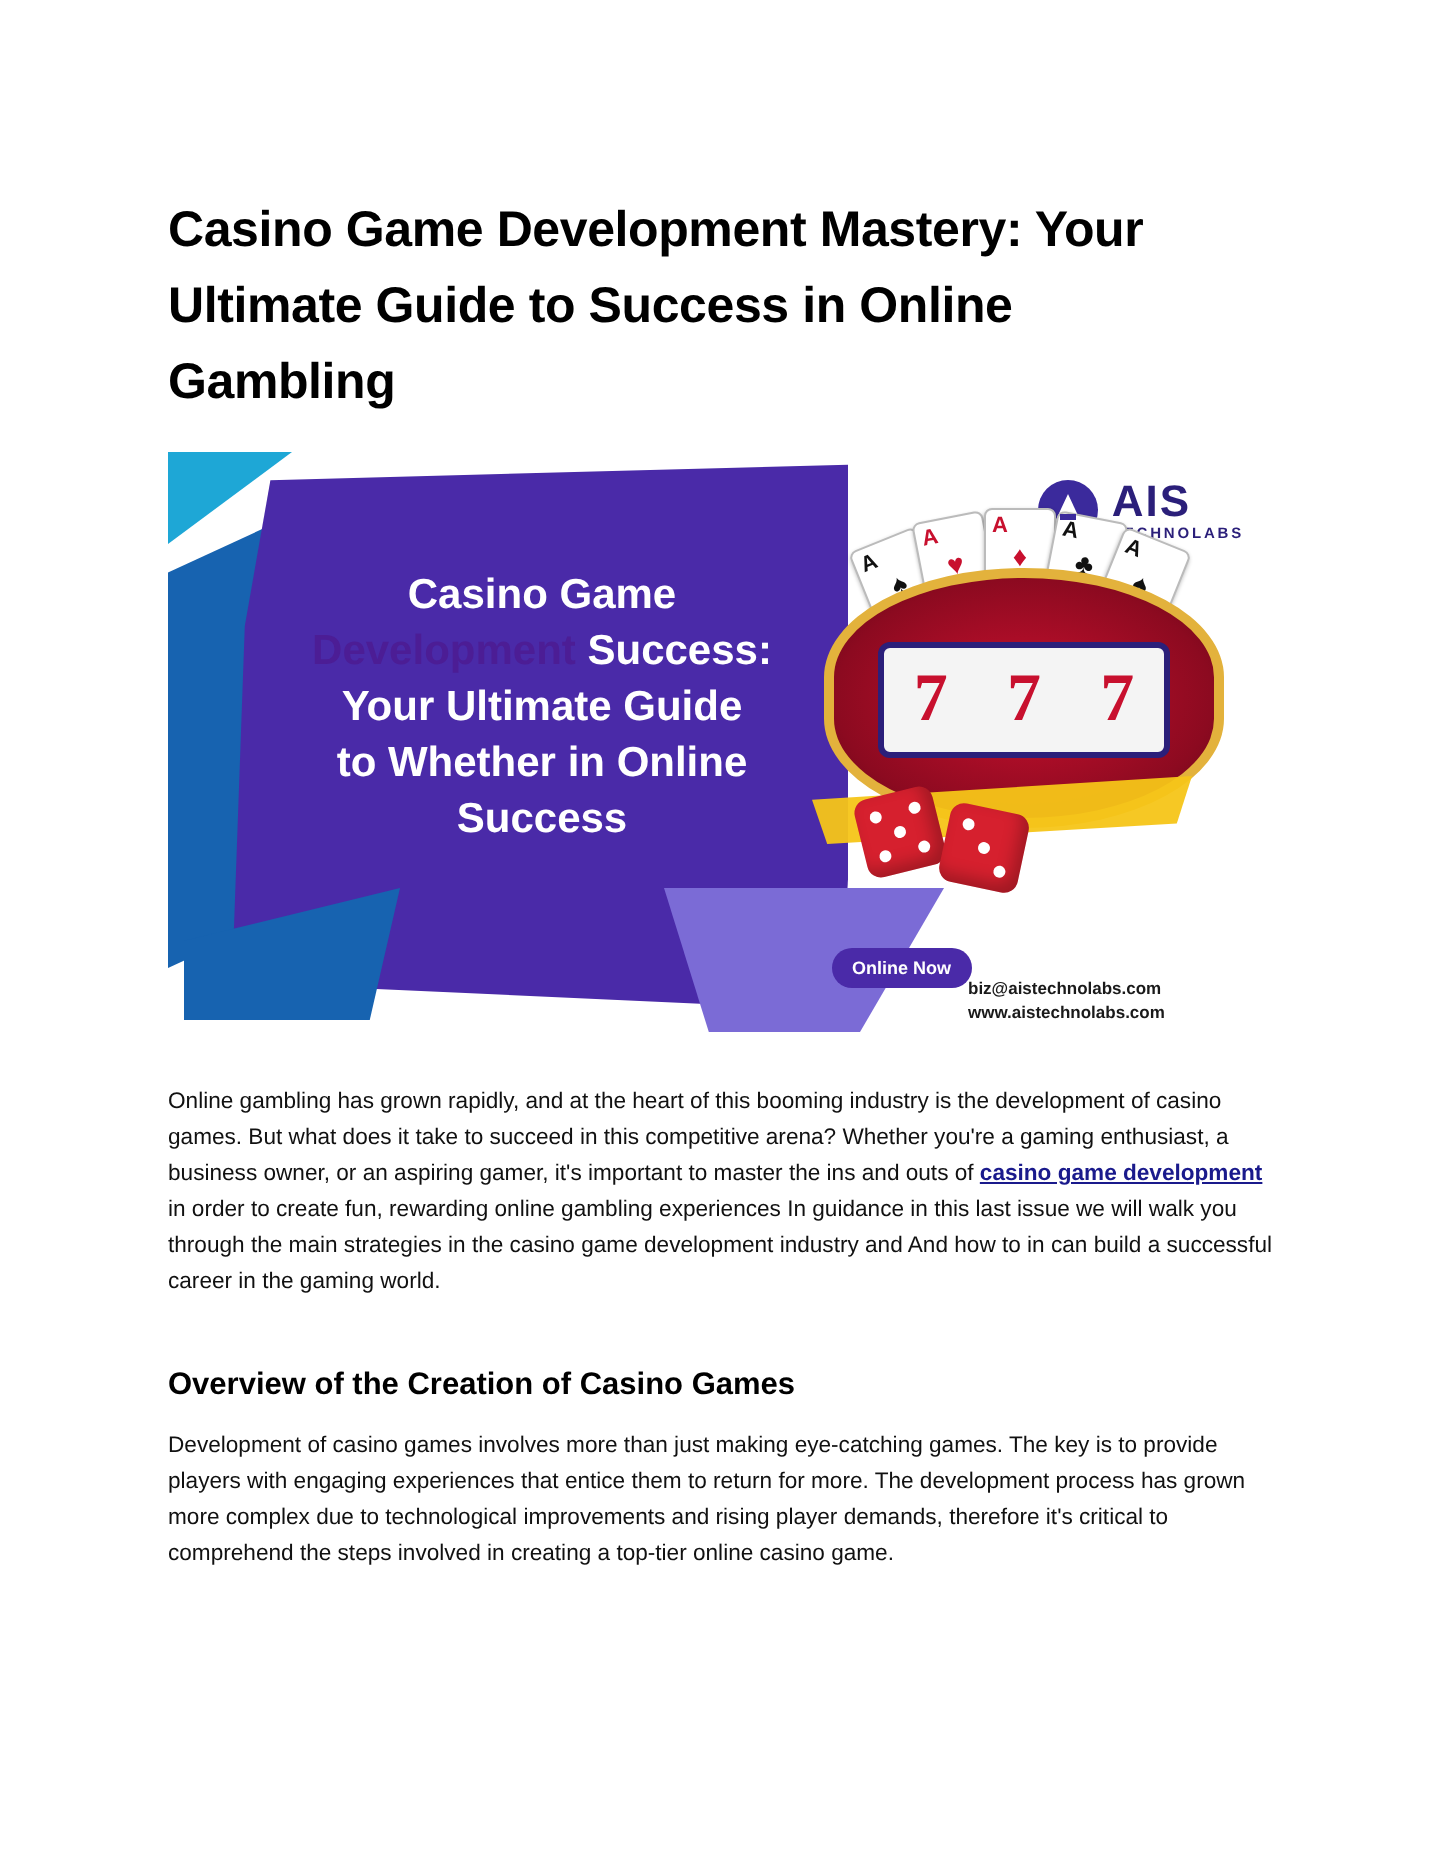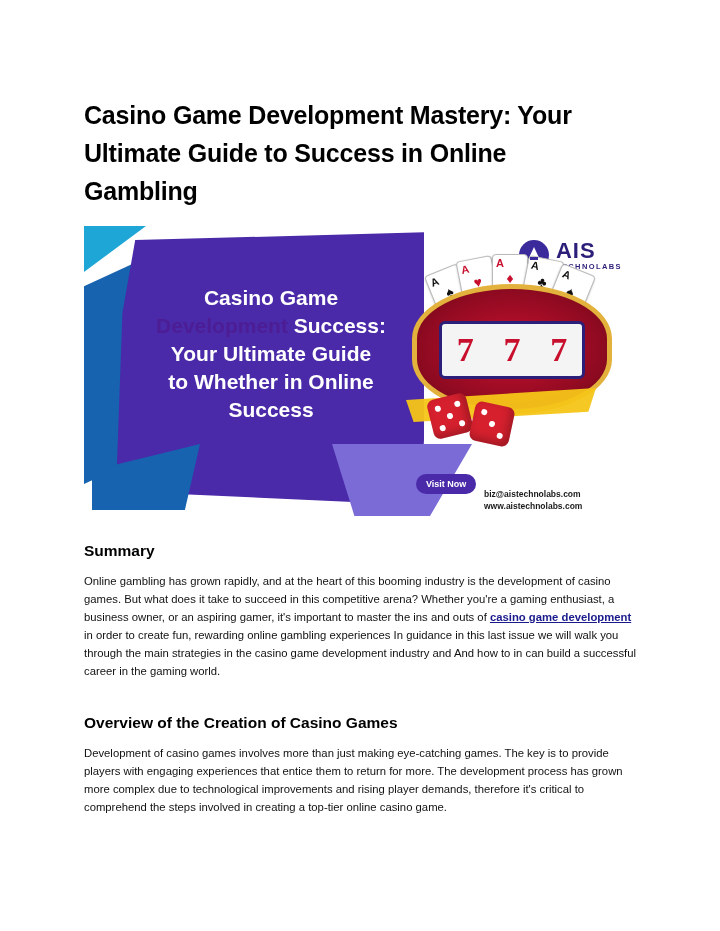--- a/index.html
+++ b/index.html
@@ -349,28 +349,27 @@
         <span class="pip" style="left:17px;top:17px"></span>
         <span class="pip" style="left:7px;top:27px"></span>
         <span class="pip" style="left:27px;top:27px"></span>
       </div>
       <div class="dice d2">
         <span class="pip" style="left:7px;top:7px"></span>
         <span class="pip" style="left:27px;top:27px"></span>
         <span class="pip" style="left:17px;top:17px"></span>
       </div>
 
-      <div class="visit-btn">Visit Now</div>
+      <div class="visit-btn">Online Now</div>
       <div class="contact">
         <div>biz@aistechnolabs.com</div>
         <div>www.aistechnolabs.com</div>
       </div>
 
     </div>
   </div>
 
-  <h2 class="section-head">Summary</h2>
   <p class="body"><span>Online gambling has grown rapidly, and at the heart of this booming industry is the development of casino games. But what does it take to succeed in this competitive arena? Whether you're a gaming enthusiast, a business owner, or an aspiring gamer, it's important to master the ins and outs of </span><a class="inline-link" href="#">casino game development</a><span> in order to create fun, rewarding online gambling experiences In guidance in this last issue we will walk you through the main strategies in the casino game development industry and And how to in can build a successful career in the gaming world.</span></p>
 
   <h2 class="section-head spaced">Overview of the Creation of Casino Games</h2>
   <p class="body">Development of casino games involves more than just making eye-catching games. The key is to provide players with engaging experiences that entice them to return for more. The development process has grown more complex due to technological improvements and rising player demands, therefore it's critical to comprehend the steps involved in creating a top-tier online casino game.</p>
 
 </div>
 
 </body></html>

